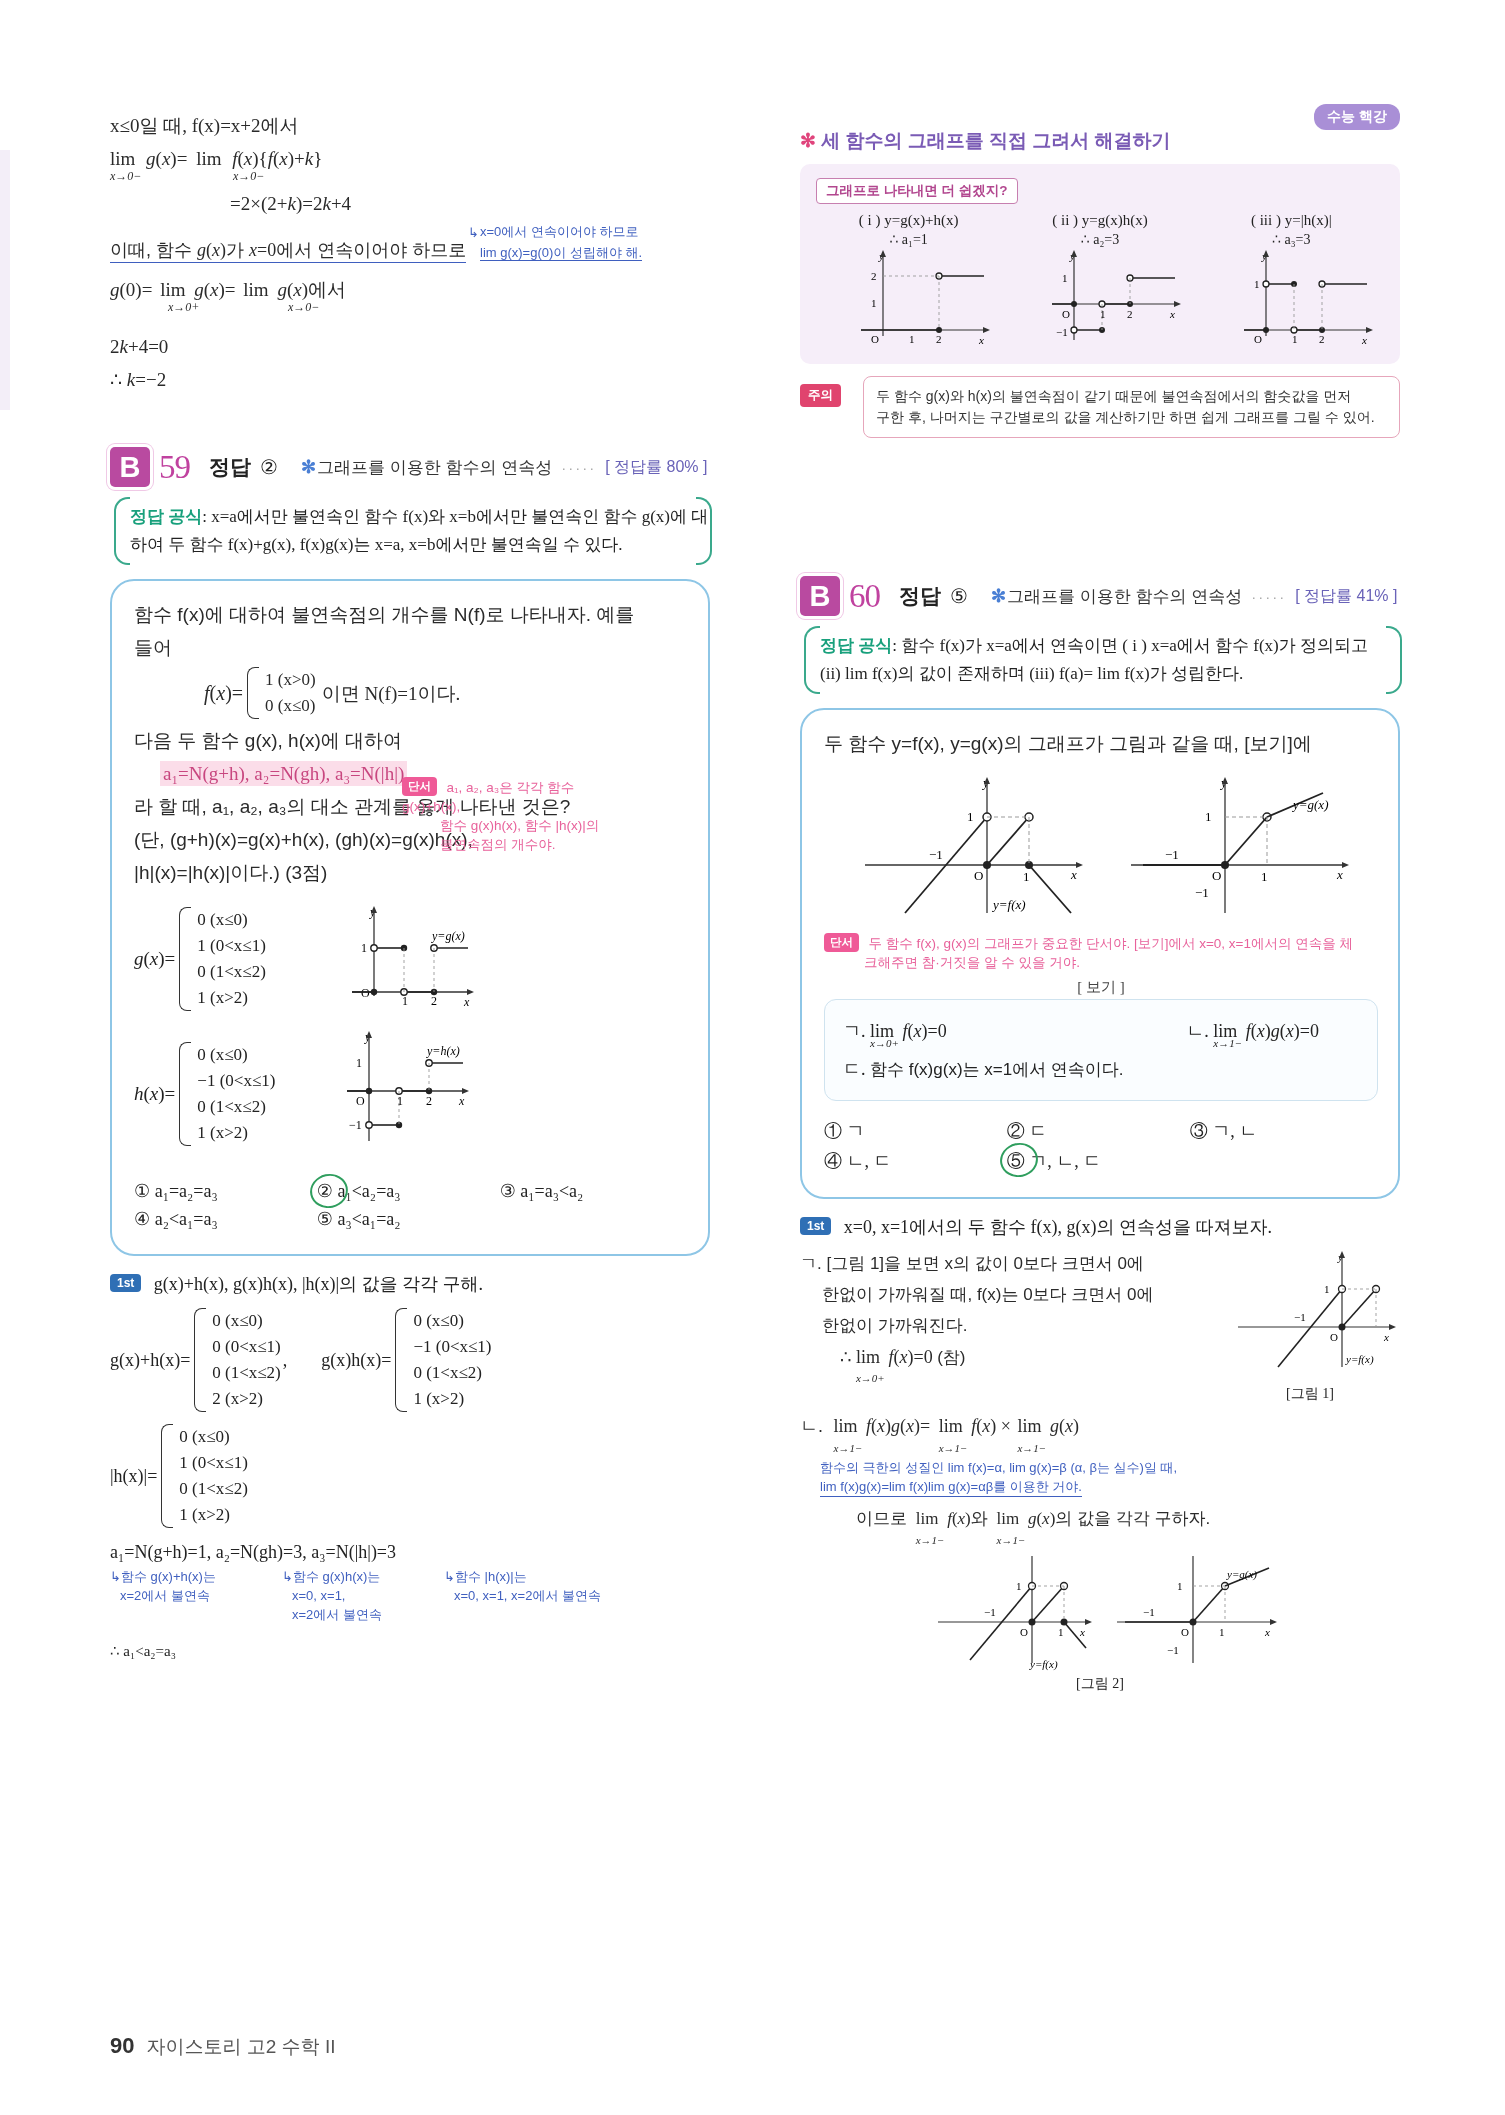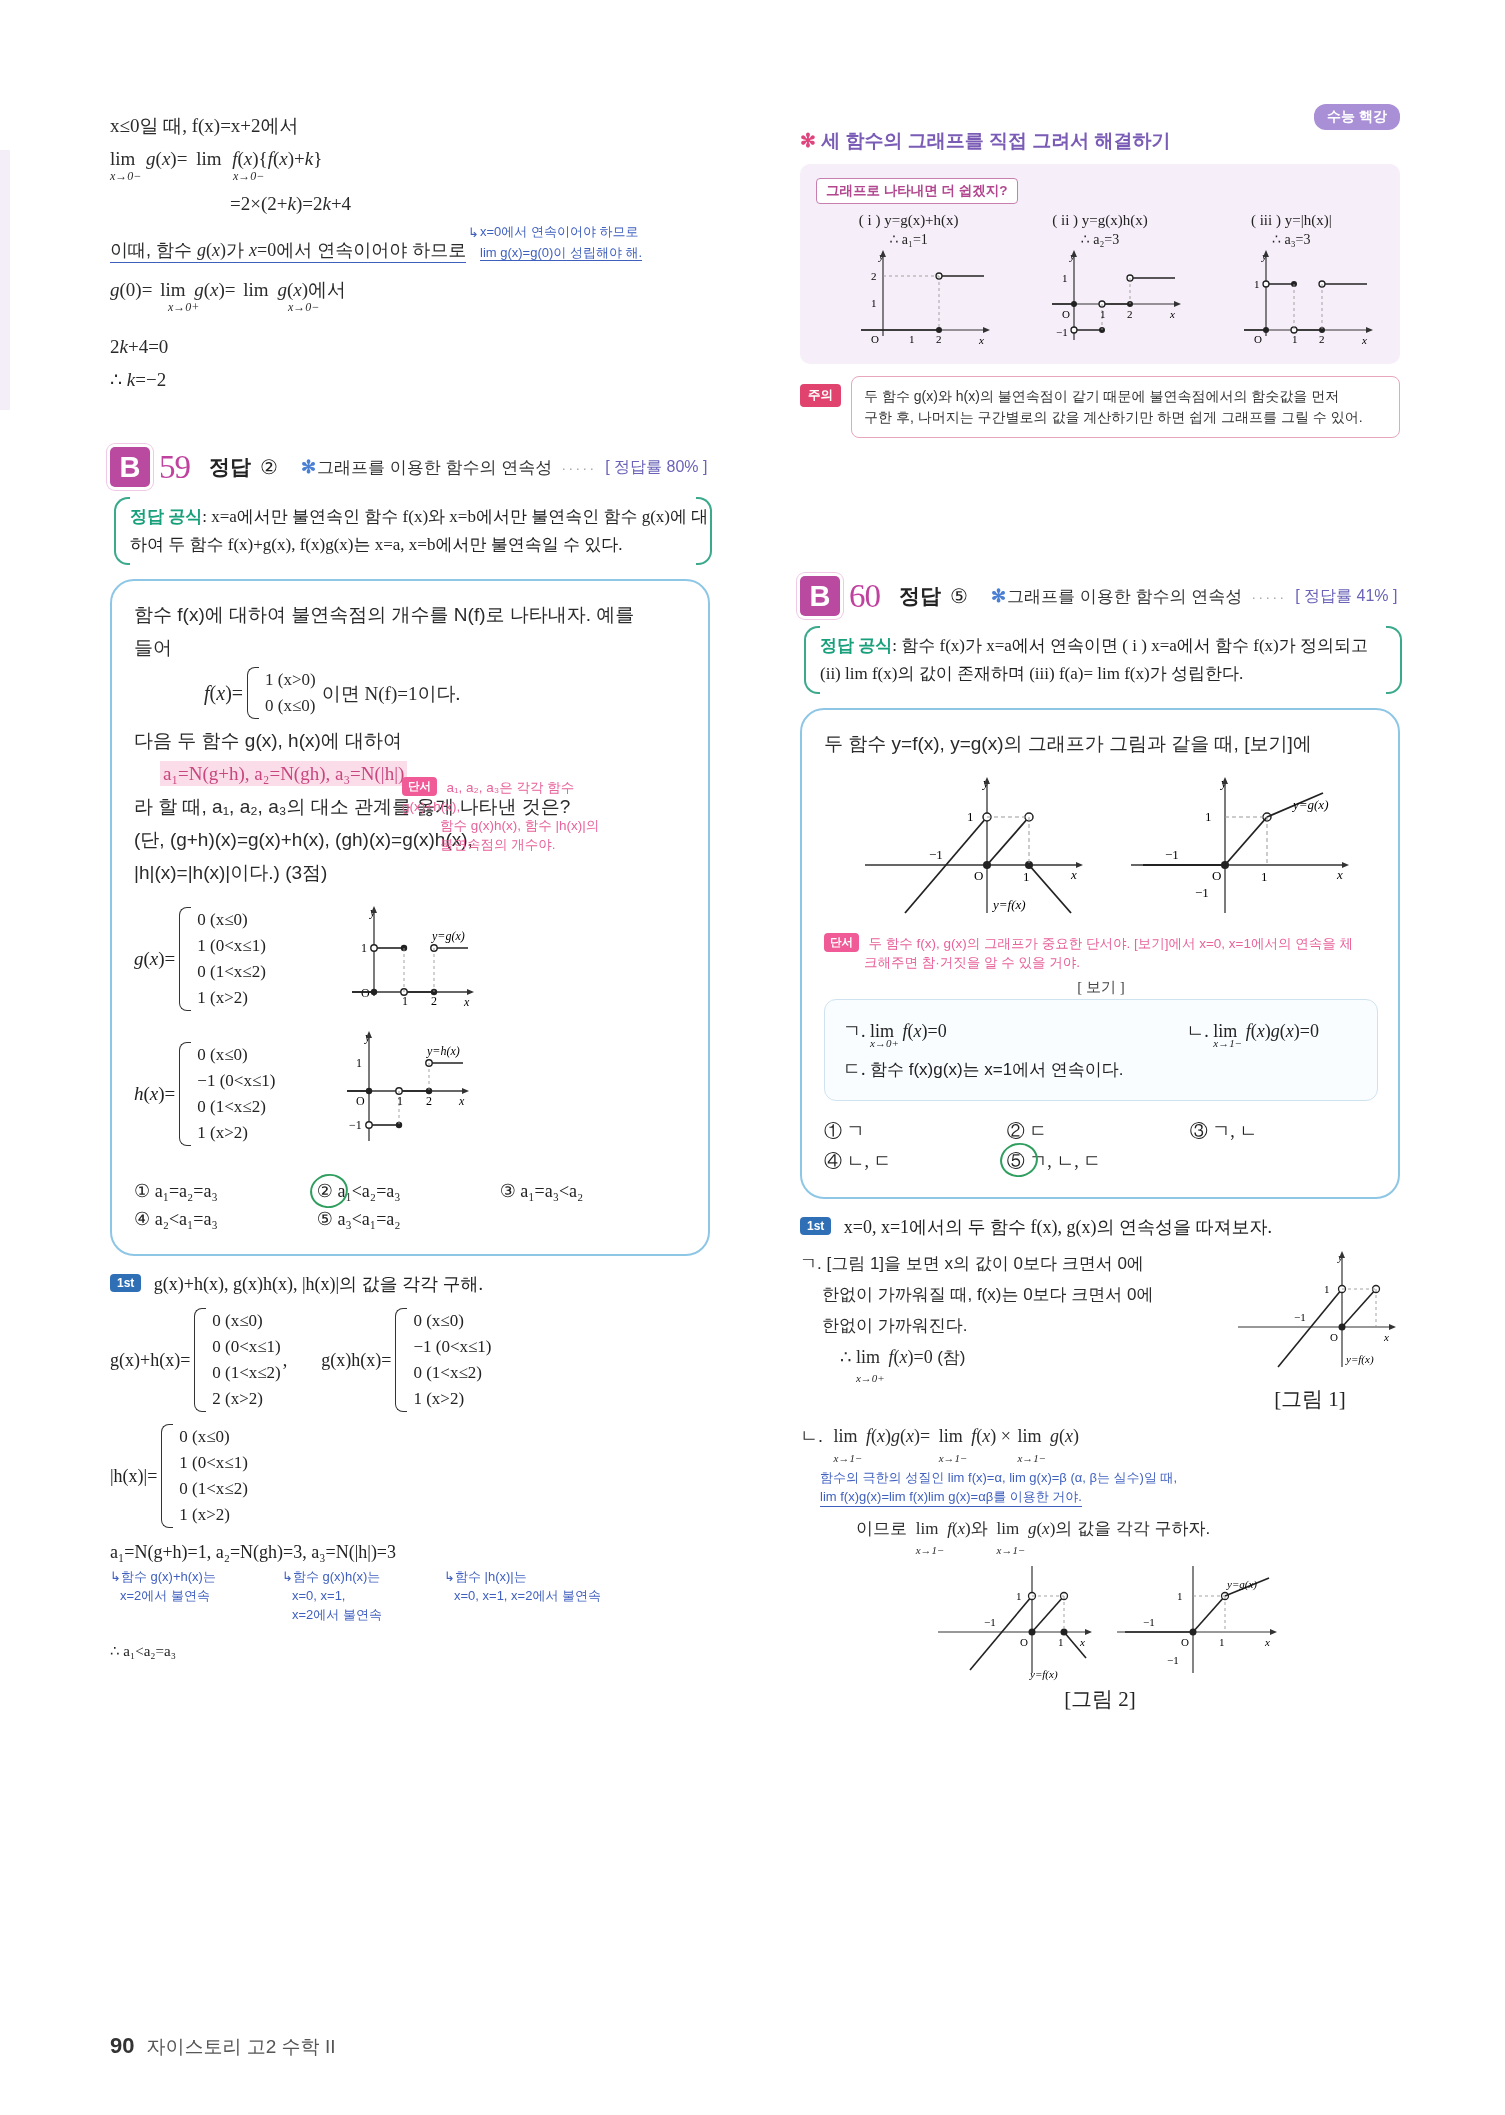--- a/index.html
+++ b/index.html
@@ -133,42 +133,42 @@
     display:inline-block; border:1.4px solid #c77fb0; color:#b2478f;
     background:#fff; font-size:13.5px; padding:3px 9px; border-radius:4px; font-weight:bold;
     font-family:"Liberation Sans",sans-serif; margin-bottom:8px;
   }
   .hk-cols { display:flex; justify-content:space-between; gap:6px; }
   .hk-col { flex:1; text-align:center; }
   .hk-eq { font-size:15px; font-family:"Liberation Serif",serif; }
   .hk-th { font-size:14px; font-family:"Liberation Serif",serif; margin-top:2px;}
 
   
-  .jui-wrap { display:flex; align-items:stretch; margin-top:12px; gap:4px; }
+  .jui-wrap { display:flex; align-items:stretch; margin-top:12px; gap:16px; }
   .jui-badge {
     background:#e0446e;color:#fff;font-size:12.5px;font-weight:bold;
     padding:3px 8px;border-radius:4px;height:fit-content;margin-top:8px;
     font-family:"Liberation Sans",sans-serif;
   }
   .jui-box {
     flex:1; border:1.6px solid #e6a6bb; border-radius:8px; padding:9px 12px;
     font-size:14px; line-height:21px; margin-left:6px; color:#333;
     font-family:"Liberation Sans",sans-serif;
   }
 
   
   .bogi-label { text-align:center; font-size:15px; color:#444; margin:4px 0 2px 0; font-family:"Liberation Serif",serif;}
   .bogi-box { border:1.6px solid #cfe3ef; border-radius:12px; padding:12px 18px; background:#fafdff;}
   .bogi-box .r { font-size:18px; font-family:"Liberation Serif",serif; margin:7px 0; }
 
   
   .pink-tip { margin:10px 0 6px 0; }
 
   
-  .figcap { text-align:center; font-size:21px; font-family:"Liberation Serif",serif; margin-top:2px; }
+  .figcap { text-align:center; font-size:14px; font-family:"Liberation Serif",serif; margin-top:2px; }
 
   
   .footer { position:absolute; left:110px; bottom:55px; display:flex; align-items:baseline; gap:12px; }
   .pageno { font-size:22px; font-weight:bold; color:#333; font-family:"Liberation Sans",sans-serif; }
   .booktitle { font-size:19px; color:#555; font-family:"Liberation Sans",sans-serif; }
 
   
   .edge-tint { position:absolute; left:0; top:150px; width:10px; height:260px; background:#f3eef8; }
 </style>
 </head>

